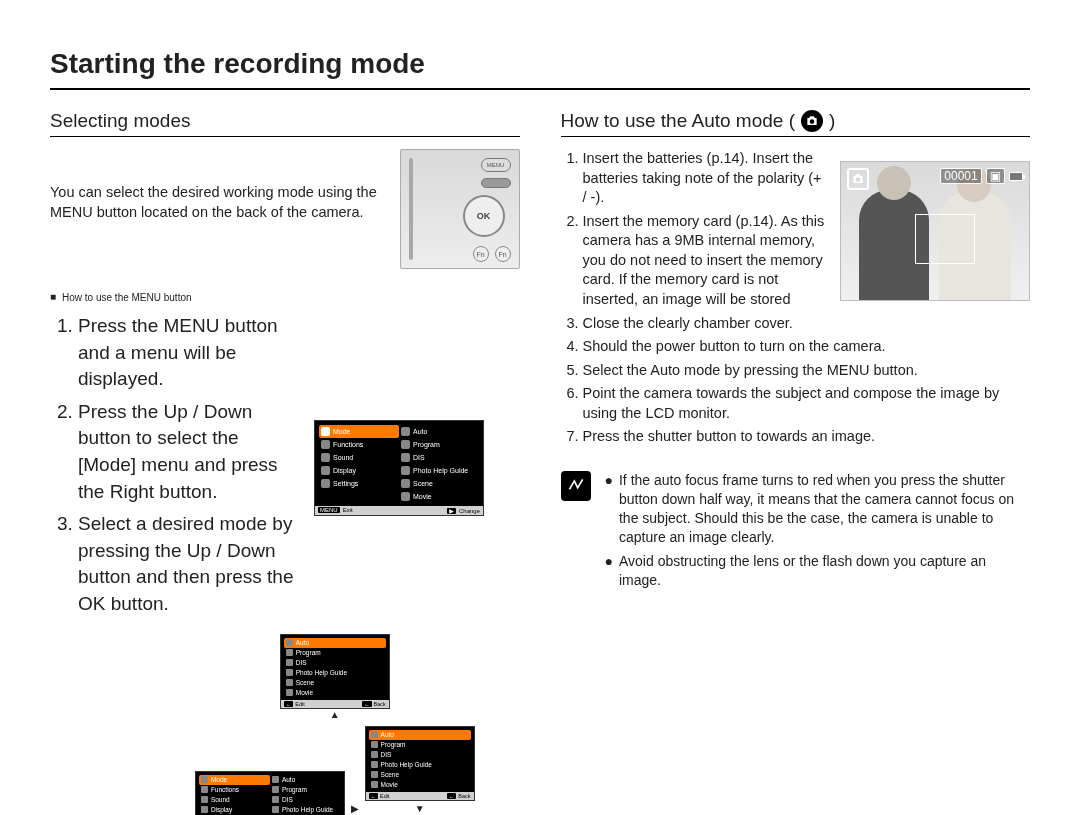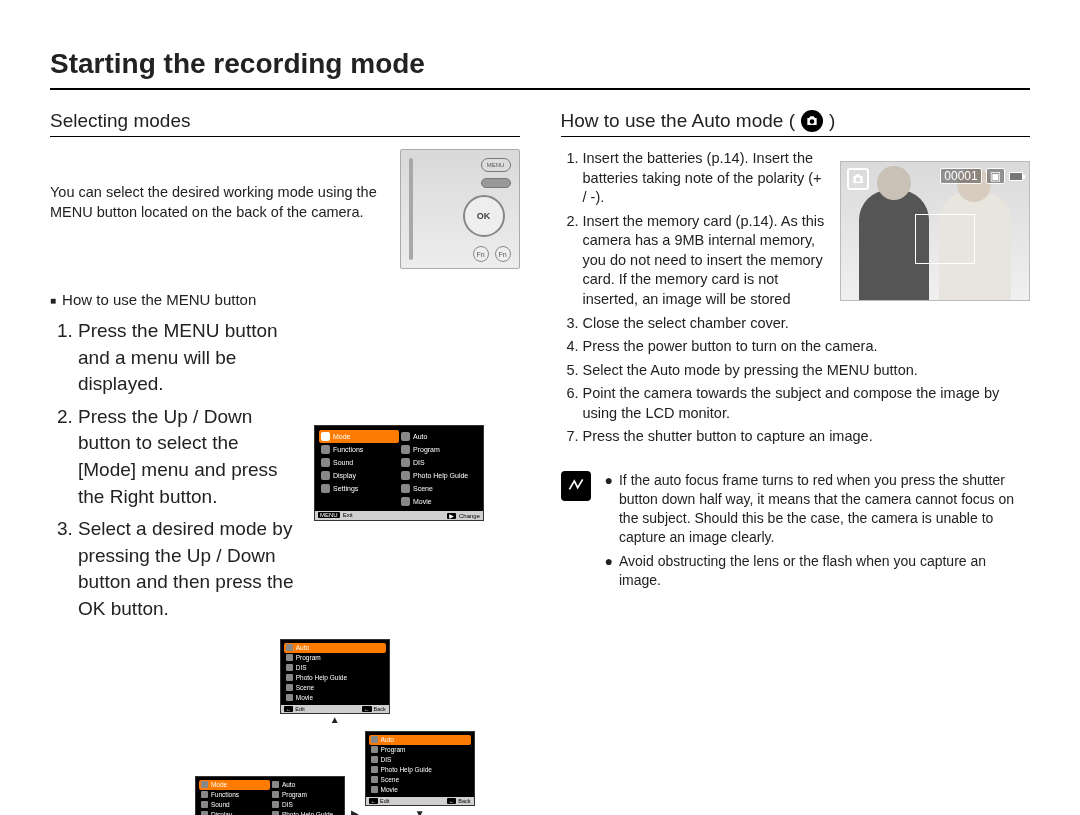--- a/index.html
+++ b/index.html
@@ -14,21 +14,21 @@
   .camera-back {
     width: 120px; height: 120px; background: linear-gradient(#d9d9d9,#ededed);
     border: 1px solid #aaa; border-radius: 2px; position: relative; flex-shrink: 0;
   }
   .camera-back::before { content:""; position:absolute; left:8px; top:8px; bottom:8px; width:4px; background:#a8a8a8; border-radius:2px;}
   .cb-menu { position:absolute; right:8px; top:8px; width:30px; height:14px; border:1px solid #777; border-radius:7px; font-size:6px; text-align:center; line-height:12px; color:#555; background:#ddd; }
   .cb-disp { position:absolute; right:8px; top:28px; width:30px; height:10px; border:1px solid #777; border-radius:5px; background:#999; }
   .cb-ok { position:absolute; right:14px; top:45px; width:42px; height:42px; border:2px solid #888; border-radius:50%; background:#eee; display:flex; align-items:center; justify-content:center; font-size:9px; font-weight:bold; color:#444;}
   .cb-fn { position:absolute; right:8px; bottom:6px; display:flex; gap:6px;}
   .cb-fn span { width:16px; height:16px; border:1px solid #888; border-radius:50%; font-size:7px; display:flex; align-items:center; justify-content:center; color:#555; background:#eee;}
-  .howto-title { font-size: 15px; margin: 22px 0 10px 0; }
+  .howto-title { font-size: 10px; margin: 22px 0 10px 0; }
   .howto-title::before { content:"\25A0"; font-size:10px; margin-right:6px; vertical-align:1px; }
   ol.steps { list-style: decimal; padding-left: 28px; font-size: 19px; line-height: 1.4; }
   ol.steps li { margin-bottom: 6px; }
   .menu-small {
     width: 170px; background: #000; color: #fff; font-size: 7px; border: 1px solid #333;
     padding: 4px 4px 2px 4px; flex-shrink: 0;
   }
   .menu-small .row { display:flex; }
   .menu-small .colL, .menu-small .colR { flex:1; }
   .menu-small .mi { padding:2px 2px; display:flex; align-items:center; gap:3px; }
@@ -368,40 +368,40 @@
             <span class="pill">00001</span>
             <span class="pill">▣</span>
             <span class="batt"></span>
           </div>
           <div class="focus"></div>
         </div>
       </div>
 
 
       <ol class="stepsR" start="3">
-        <li>Close the select chamber cover.</li>
-        <li>Press the power button to turn on the camera.</li>
+        <li>Close the clearly chamber cover.</li>
+        <li>Should the power button to turn on the camera.</li>
         <li>Select the Auto mode by pressing the MENU button.</li>
         <li>Point the camera towards the subject and compose the image by using the LCD monitor.</li>
-        <li>Press the shutter button to capture an image.</li>
+        <li>Press the shutter button to towards an image.</li>
       </ol>
 
       <div class="note-box">
         <div class="note-icon">
           <svg viewBox="0 0 24 24" width="20" height="20">
               <path d="M4 16 L10 6 L14 14 L20 4"></path>
             </svg>
         </div>
         <div class="note-list">
           <div class="bul">
               <span class="dot">●</span>
               <span>If the auto focus frame turns to red when you press the shutter button down half way, it means that the camera cannot focus on the subject. Should this be the case, the camera is unable to capture an image clearly.</span>
             </div>
           <div class="bul">
               <span class="dot">●</span>
-              <span>Avoid obstructing the lens or the flash when you capture an image.</span>
+              <span>Avoid obstructing the lens or the flash down you capture an image.</span>
             </div>
         </div>
       </div>
     </div>
 
   </div>
 </div>
 
 </body></html>

